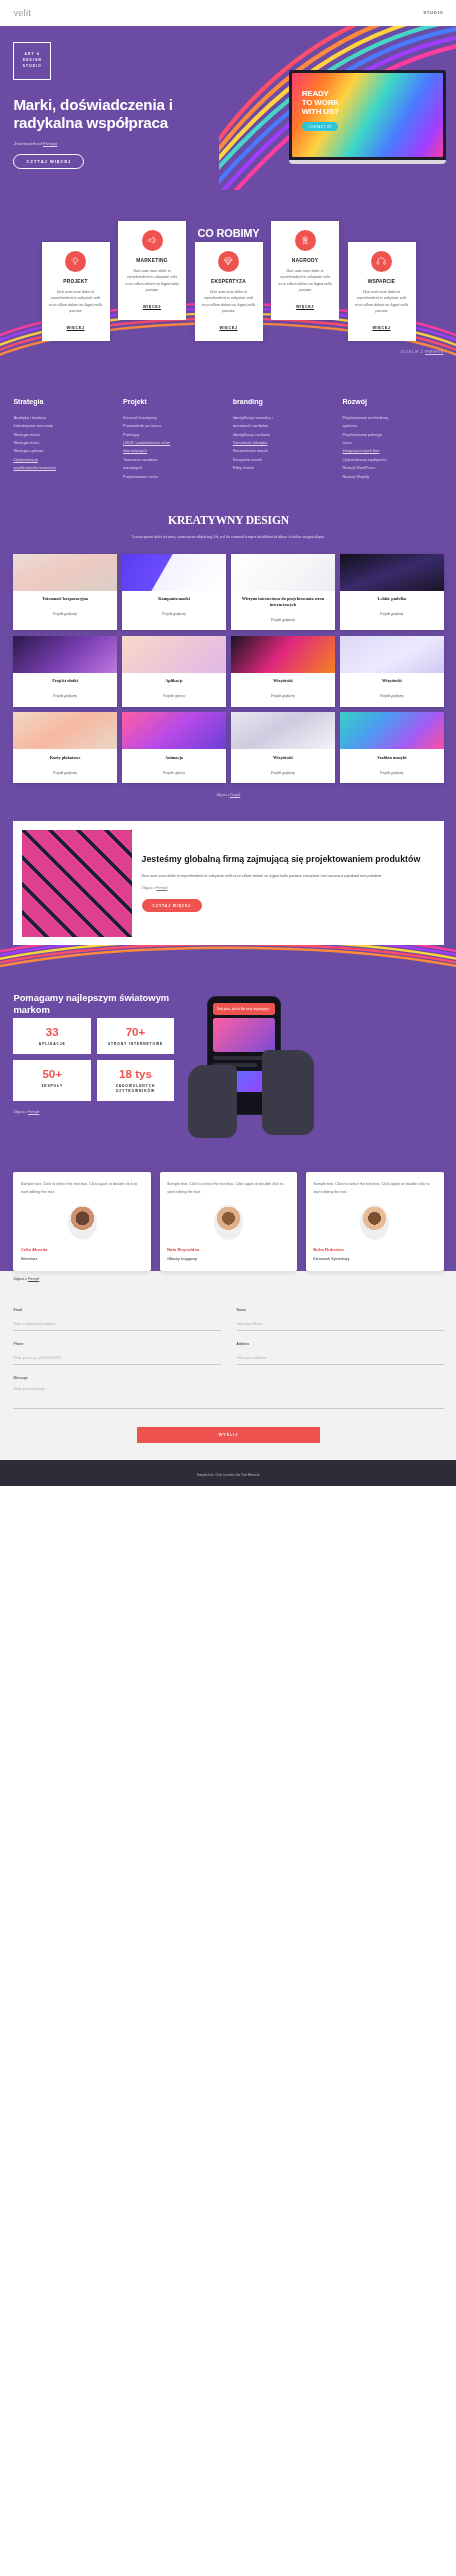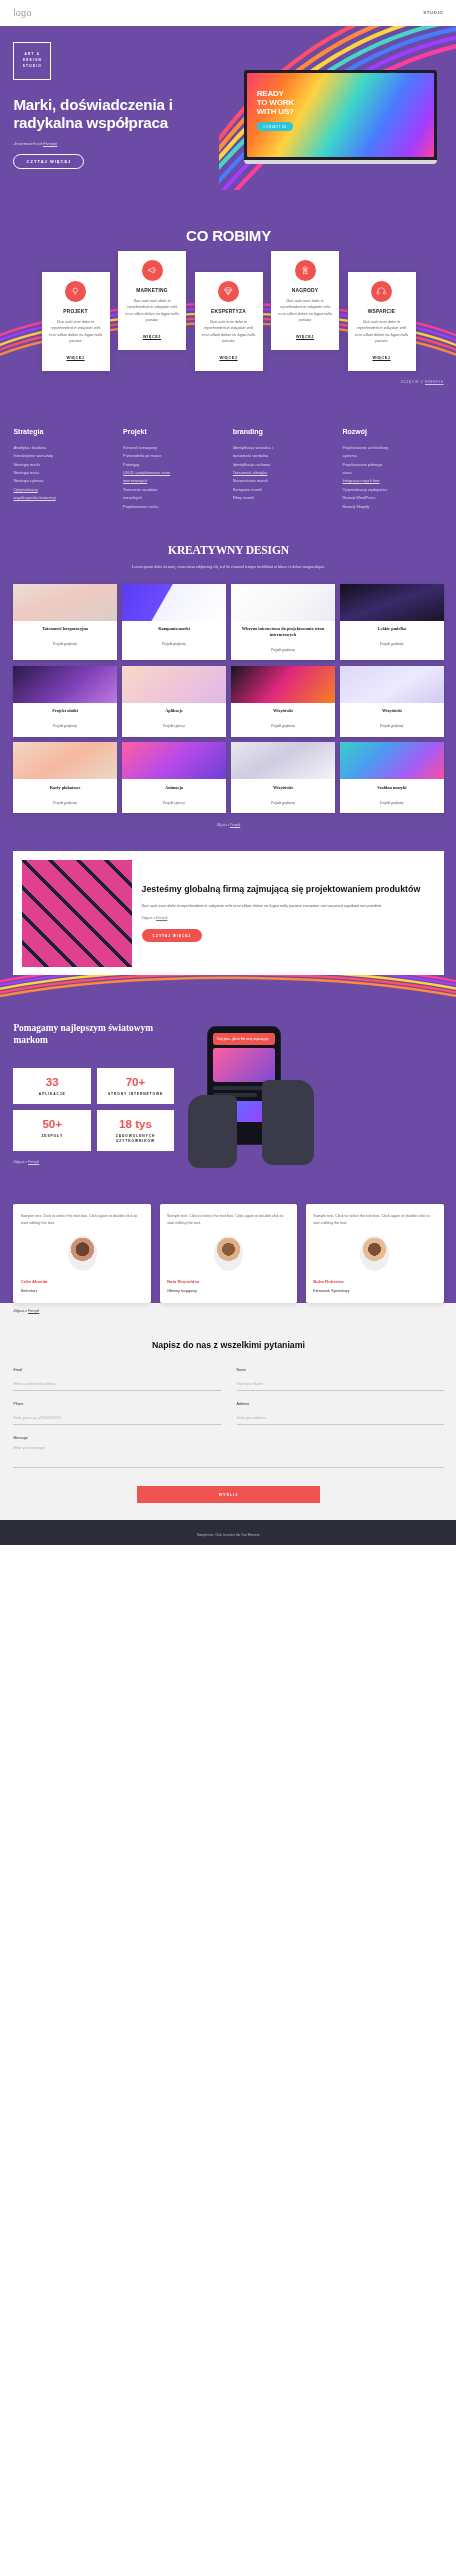--- a/index.html
+++ b/index.html
@@ -42,43 +42,43 @@
   .hero-credit { color: #ded5ef; font-size: 4.3px; font-style: italic; margin-bottom: 8px; }
   .hero-credit u { text-decoration: underline; }
   .btn-outline {
     display: inline-block; border: 0.6px solid #fff; color: #fff; border-radius: 12.2px;
     padding: 4.3px 12.2px; font-size: 4px; letter-spacing: 1px; font-weight: 700;
     background: transparent; cursor: pointer;
   }
   
   .swirl { position: absolute; right: -24.4px; top: -43px; width: 262px; height: 207px; z-index: 1; }
   .laptop {
-    position: absolute; right: 20px; top: 44px; width: 193px; z-index: 4;
+    position: absolute; right: 11px; top: 44px; width: 157px; z-index: 4;
   }
   .laptop-screen {
     background: #1d1d27; border-radius: 3px 3px 0 0; padding: 3px;
     height: 90px; position: relative; overflow: hidden;
   }
   .laptop-inner {
     width: 100%; height: 100%; border-radius: 1.2px; overflow: hidden; position: relative;
     background: linear-gradient(120deg,#ff3d6e 0%,#ff7b29 18%,#ffd23f 33%,#3dd6c8 52%,#4a7bff 70%,#a13dff 88%,#ff3d9e 100%);
   }
   .laptop-cta { position: absolute; left: 9.7px; top: 16px; color: #fff; }
   .laptop-cta b { display: block; font-size: 8px; line-height: 1.15; font-weight: 800; letter-spacing: -0.2px; }
   .laptop-btn {
     margin-top: 6.1px; display: inline-block; background: #2ec4d9; color: #fff;
     font-size: 3px; padding: 2.4px 6.7px; border-radius: 5.5px; letter-spacing: 0.4px;
   }
   .laptop-base { height: 4.9px; background: #d9d9de; border-radius: 0 0 4.3px 4.3px; }
 
   
   .services { position: relative; background: #6b4ba3; padding: 18.3px 0 28px; overflow: hidden; }
   .section-title {
-    color: #fff; text-align: center; font-size: 15px; font-weight: 800;
-    letter-spacing: -0.2px; margin-bottom: 28px;
+    color: #fff; text-align: center; font-size: 11px; font-weight: 800;
+    letter-spacing: -0.2px; margin-bottom: 3px;
   }
   .stripes {
     position: absolute; left: 0; right: 0; top: 73px; height: 79px; z-index: 1; opacity: .95;
   }
   .cards-row {
     display: flex; justify-content: center; gap: 8.5px; position: relative; z-index: 3;
     padding: 0 11px; align-items: flex-start;
   }
   .card {
     background: #fff; width: 68px; padding: 9.1px 6.1px 9.7px; text-align: center;
@@ -144,21 +144,21 @@
     display: inline-block; background: #ef5350; color: #fff; border-radius: 12.2px;
     padding: 4.3px 11px; font-size: 3.4px; letter-spacing: 0.9px; font-weight: 700;
     border: none; cursor: pointer;
   }
   .about-stripes { height: 37px; position: relative; overflow: hidden; margin-top: -11px; }
 
   
   .stats { background: #6b4ba3; padding: 21px 13.4px 24.4px; position: relative; overflow: hidden; }
   .stats-inner { display: flex; gap: 9.7px; position: relative; z-index: 3; }
   .stats-left { width: 161px; }
-  .stats-left h2 { color: #fff; font-size: 9.4px; font-weight: 800; line-height: 1.3; margin-bottom: 21px; font-family: Liberation Serif, serif; }
+  .stats-left h2 { color: #fff; font-size: 9.4px; font-weight: 800; line-height: 1.3; margin-bottom: 1px; }
   .stat-grid { display: grid; grid-template-columns: 1fr 1fr; gap: 5.5px; }
   .stat {
     background: #fff; padding: 8px 3.7px 7.3px; text-align: center;
   }
   .stat b { display: block; color: #ef5350; font-size: 11.6px; font-weight: 800; line-height: 1; margin-bottom: 4.9px; }
   .stat span { font-size: 3.3px; font-weight: 700; letter-spacing: 0.9px; color: #1c1c1c; line-height: 1.5; display: block; }
   .stats-credit { font-size: 3.4px; color: #d7cced; font-style: italic; margin-top: 8.5px; }
   .stats-credit u { text-decoration: underline; }
   .hands { flex: 1; position: relative; min-height: 140px; }
 
@@ -207,21 +207,21 @@
   
   .footer { background: #2d2d3a; padding: 7.3px; text-align: center; }
   .footer span { color: #b9b9c4; font-size: 3.2px; }
 </style>
 </head>
 <body>
 
 <div class="page">
 
   <div class="topbar">
-    <div class="logo-text">logo</div>
+    <div class="logo-text">velit</div>
     <div class="studio-text">STUDIO</div>
   </div>
 
   <section class="hero">
     <svg class="swirl" viewBox="0 0 430 340" preserveAspectRatio="none">
       <g fill="none" stroke-width="7">
         <path d="M-30 300 C 60 160, 200 40, 400 20" stroke="#ff4d6d"></path>
         <path d="M-30 312 C 70 172, 210 52, 410 32" stroke="#ff8a3d"></path>
         <path d="M-30 324 C 80 184, 220 64, 420 44" stroke="#ffd23f"></path>
         <path d="M-30 336 C 90 196, 230 76, 430 56" stroke="#46d6c6"></path>
@@ -546,21 +546,20 @@
           <div class="testi-role">Kierownik Sprzedaży</div>
         </div>
       </div>
     </section>
     <div class="testi-credit">
       <span>Zdjęcia z </span><u>Freepik</u>
     </div>
   </div>
 
   <section class="contact">
-    <h2>Napisz do nas z wszelkimi pytaniami</h2>
 
     <div class="form-row">
       <div class="field">
         <label>Email</label>
         <input type="text" placeholder="Enter a valid email address" style="">
       </div>
       <div class="field">
         <label>Name</label>
         <input type="text" placeholder="Enter your Name" style="">
       </div>

